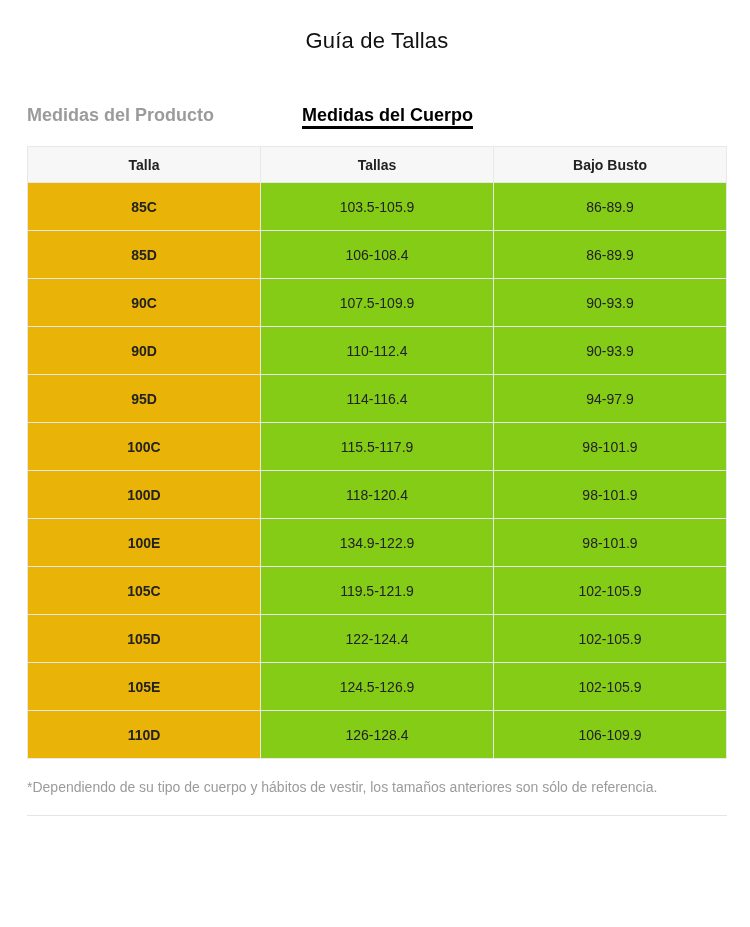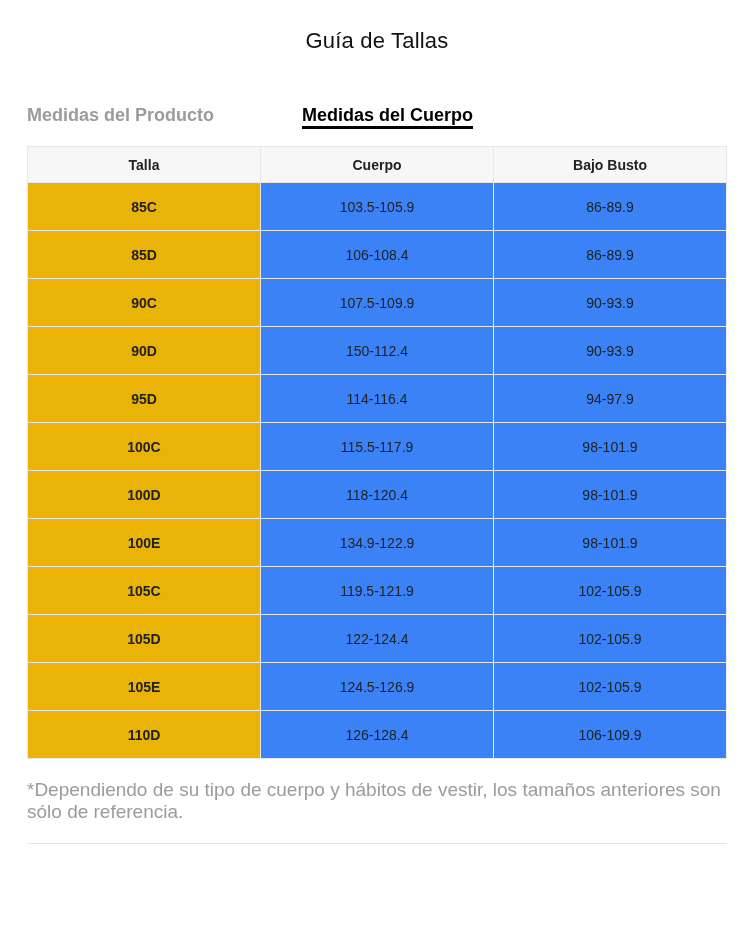--- a/index.html
+++ b/index.html
@@ -52,25 +52,25 @@
     vertical-align: middle;
     font-size: 14px;
     color: #222222;
     padding: 0;
   }
   .size-table th {
     height: 36px;
     background: #f7f7f7;
     font-weight: bold;
   }
-  .size-table td { height: 48px; background: #3b82f6; font-weight: normal; }
+  .size-table td { height: 48px; background: #84cc16; font-weight: normal; }
   .size-table td.size { background: #eab308; font-weight: bold; }
   .note {
     margin: 20px 0 0 0;
-    font-size: 19px;
+    font-size: 14px;
     color: #9b9b9b;
   }
   .divider {
     margin-top: 20px;
     border-top: 1px solid #e5e5e5;
     height: 0;
   }
 </style>
 </head>
 <body>
@@ -81,21 +81,21 @@
 
   <div class="tabs">
     <div class="tab inactive">Medidas del Producto</div>
     <div class="tab active">Medidas del Cuerpo</div>
   </div>
 
   <table class="size-table">
     <thead>
       <tr id="header-row">
           <th>Talla</th>
-          <th>Cuerpo</th>
+          <th>Tallas</th>
           <th>Bajo Busto</th>
         </tr>
     </thead>
     <tbody id="table-body">
         <tr>
           <td class="size">85C</td>
           <td>103.5-105.9</td>
           <td>86-89.9</td>
         </tr>
         <tr>
@@ -103,21 +103,21 @@
           <td>106-108.4</td>
           <td>86-89.9</td>
         </tr>
         <tr>
           <td class="size">90C</td>
           <td>107.5-109.9</td>
           <td>90-93.9</td>
         </tr>
         <tr>
           <td class="size">90D</td>
-          <td>150-112.4</td>
+          <td>110-112.4</td>
           <td>90-93.9</td>
         </tr>
         <tr>
           <td class="size">95D</td>
           <td>114-116.4</td>
           <td>94-97.9</td>
         </tr>
         <tr>
           <td class="size">100C</td>
           <td>115.5-117.9</td>

